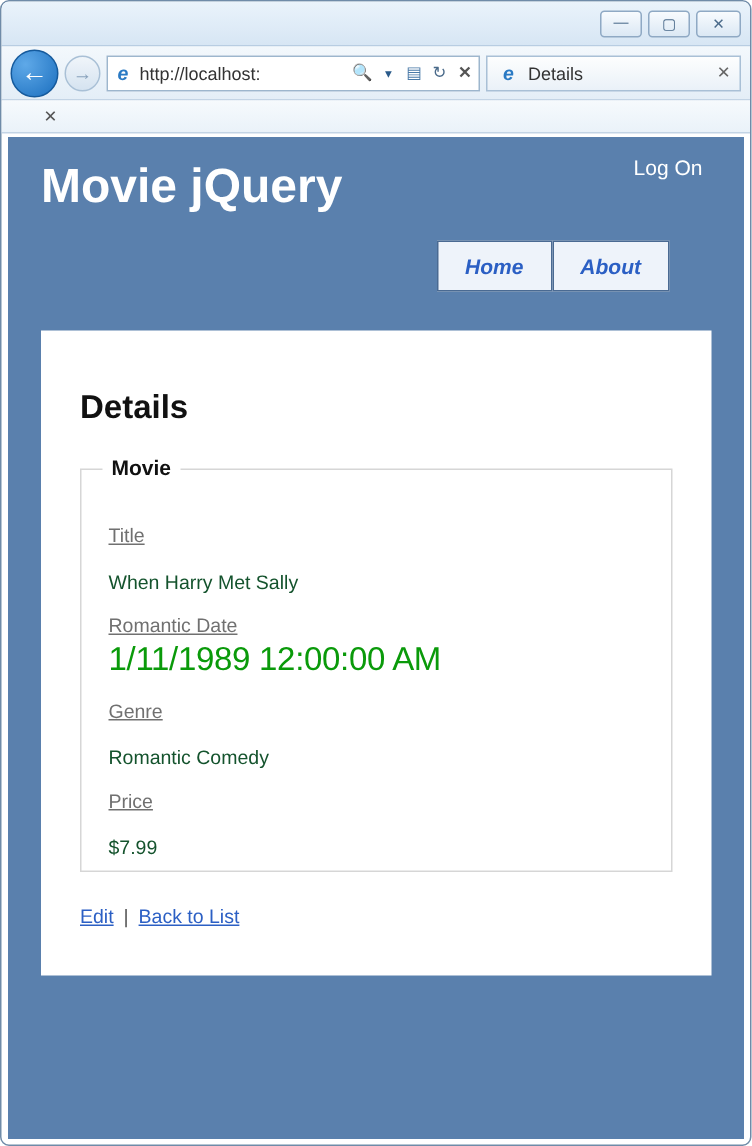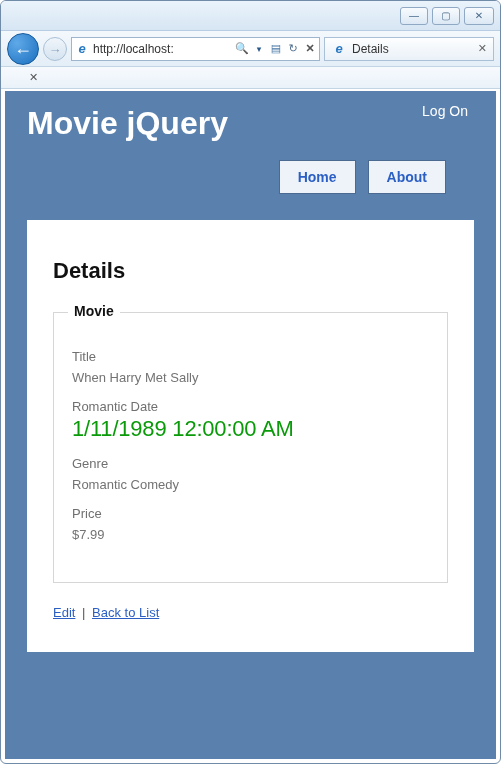--- a/index.html
+++ b/index.html
@@ -127,22 +127,23 @@
 }
 .site-title {
   color: #fff;
   font-size: 32px;
   font-weight: bold;
   font-family: "Trebuchet MS", sans-serif;
 }
 .menu {
   display: flex;
   justify-content: flex-end;
-  gap: 12px;
+  gap: 0;
   padding: 18px 28px 0 0;
+  font-style: italic;
 }
 .menu-item {
   background: #eef3fa;
   border: 1px solid #4a6a92;
   padding: 8px 18px;
   color: #2b5fc4;
   font-weight: bold;
   font-size: 14px;
   font-family: "Trebuchet MS", sans-serif;
   cursor: pointer;
@@ -155,36 +156,36 @@
 .pg-h2 {
   font-size: 22px;
   font-weight: bold;
   color: #111;
   font-family: "Trebuchet MS", sans-serif;
   margin-bottom: 28px;
 }
 .fieldset {
   border: 1px solid #d6d6d6;
   position: relative;
-  padding: 22px 18px 40px 18px;
+  padding: 22px 18px 8px 18px;
   margin-bottom: 22px;
 }
 .legend {
   position: absolute;
   top: -10px; left: 14px;
   background: #fff;
   padding: 0 6px;
   font-weight: bold;
   font-size: 14px;
   color: #111;
   font-family: "Trebuchet MS", sans-serif;
 }
-.fld-label { font-size: 13px; color: #707070; margin-top: 14px; }
+.fld-label { font-size: 13px; color: #707070; margin-top: 14px; text-decoration: underline; }
 .fld-label:first-of-type { margin-top: 0; }
-.fld-value { font-size: 13px; color: #737373; margin-top: 6px; }
+.fld-value { font-size: 13px; color: #14532d; margin-top: 16px; }
 .fld-date {
   font-size: 22px;
   color: #0a9a0a;
   font-family: "Trebuchet MS", sans-serif;
   margin-top: 2px;
   letter-spacing: -0.2px;
 }
 .actions { font-size: 13px; }
 .actions a { color: #2b5fc4; text-decoration: underline; cursor: pointer; }
 .actions .sep { color: #555; margin: 0 3px; }

